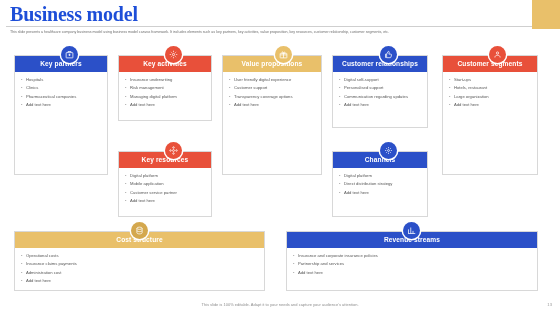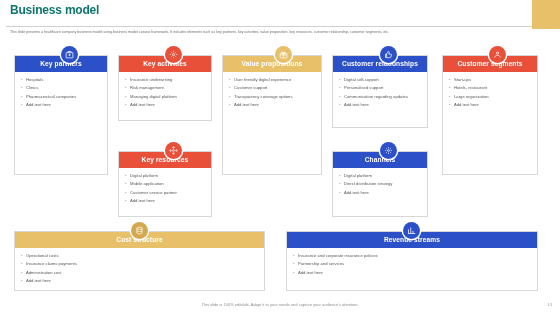--- a/index.html
+++ b/index.html
@@ -22,24 +22,25 @@
     top: 0;
     right: 0;
     width: 28px;
     height: 29px;
     background: #e9c06a;
   }
   #page-title {
     position: absolute;
     left: 10px;
     top: 3px;
-    font-size: 12px;
+    font-size: 20px;
     font-weight: bold;
-    color: #0f766e;
+    color: #1d4ed8;
     letter-spacing: -0.2px;
+    font-family: Liberation Serif, serif;
   }
   #title-rule {
     position: absolute;
     left: 6px;
     top: 26px;
     width: 526px;
     height: 1px;
     background: #cfcfcf;
   }
   #subtitle {

